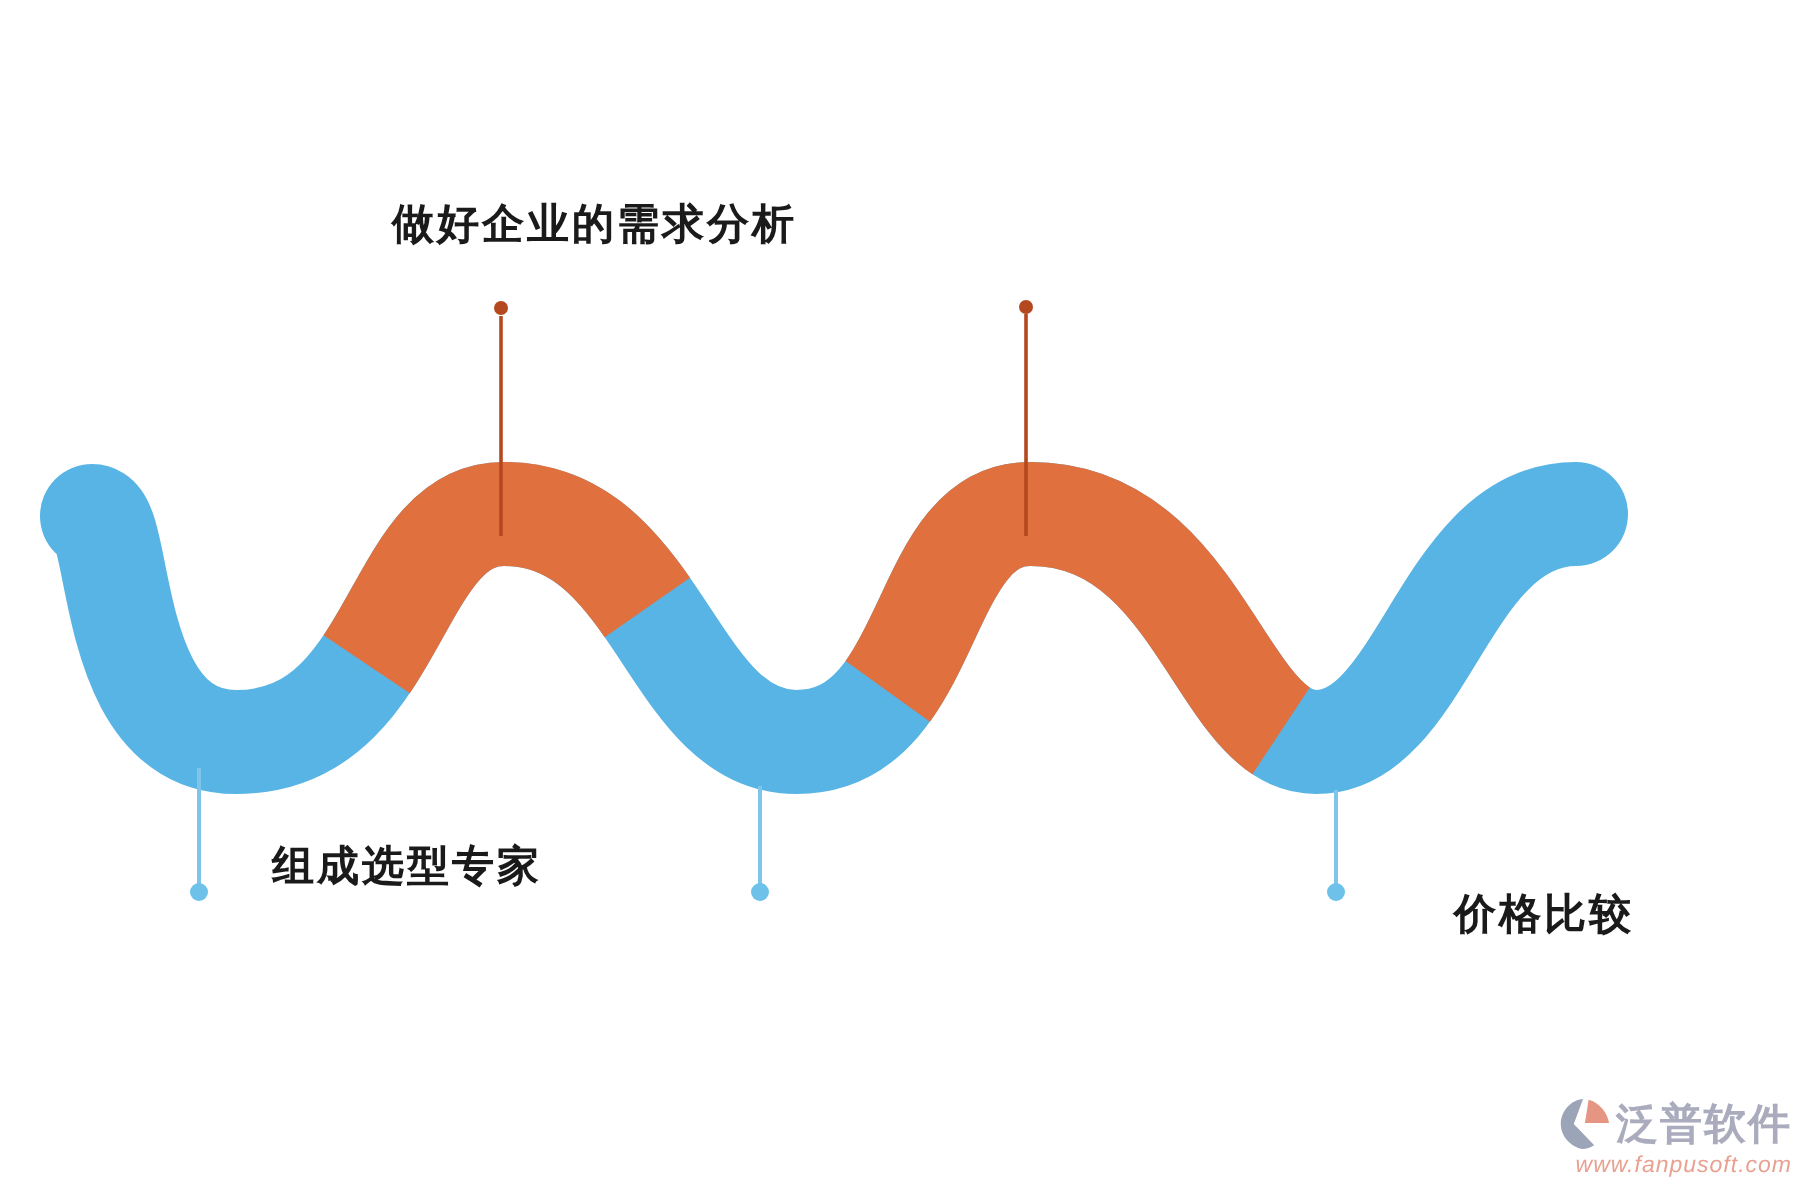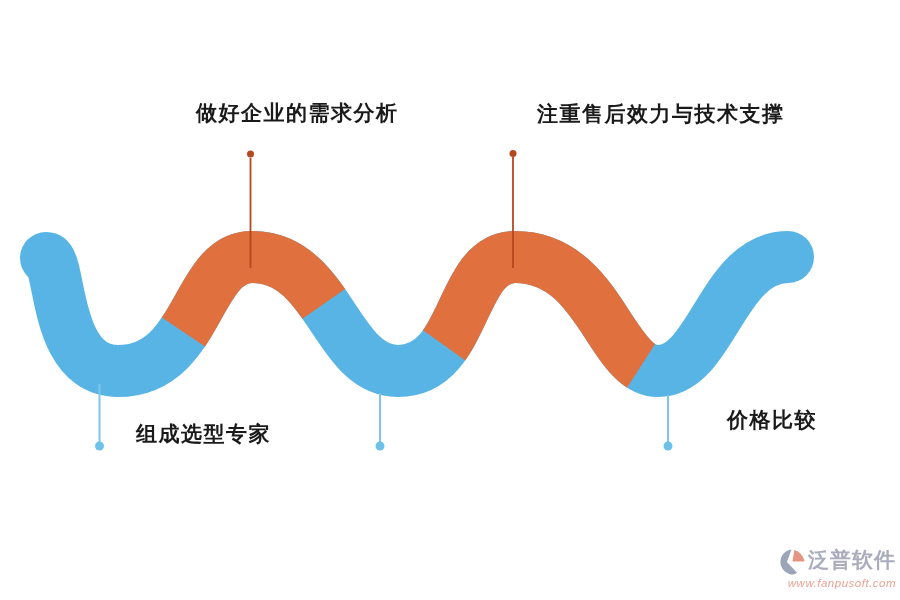--- a/index.html
+++ b/index.html
@@ -30,22 +30,23 @@
     position: absolute;
     top: 548px;
     right: 4px;
     display: flex;
     flex-direction: column;
     align-items: flex-end;
     opacity: 0.95;
   }
   .logo-row {
     display: flex;
-    align-items: flex-start;
+    align-items: flex-end;
     gap: 3px;
+    font-family: Liberation Mono, monospace;
   }
   .logo-name {
     font-size: 21px;
     font-weight: bold;
     letter-spacing: 1px;
     color: #a6a8ba;
     line-height: 1.1;
   }
   .logo-url {
     font-size: 11.5px;
@@ -80,26 +81,25 @@
 
     <line x1="380" y1="393" x2="380" y2="444" stroke-width="2" stroke="#7dc6ea"></line>
     <circle cx="380" cy="446" r="4.5" fill="#6ec2e9"></circle>
 
     <line x1="668" y1="395" x2="668" y2="444" stroke-width="2" stroke="#7dc6ea"></line>
     <circle cx="668" cy="446" r="4.5" fill="#6ec2e9"></circle>
   </svg>
 
   <div class="callout-label" style="left:196px; top:101px;">做好企业的需求分析</div>
 
-  <div class="callout-label" style="left:537px; top:102px;">注重售后效力与技术支撑</div>
 
   <div class="callout-label" style="left:136px; top:422px;">组成选型专家</div>
 
 
-  <div class="callout-label" style="left:727px; top:408px;">价格比较</div>
+  <div class="callout-label" style="left:727px; top:446px;">价格比较</div>
 
   <div class="logo">
     <div class="logo-row">
       <svg width="26" height="28" viewBox="0 0 28 30">
         <path d="M13.5 1.5 C7 2 1.5 8 1.5 15 C1.5 21.5 6.5 27 13 28.5 C15.5 28.5 17.5 27.8 19.5 26.5 L8.5 15 Z" fill="#97a0b4"></path>
         <path d="M16.5 2 C22 3.5 26.5 8.5 27.5 14.5 L14.5 14.5 Z" fill="#e4907c"></path>
       </svg>
       <span class="logo-name">泛普软件</span>
     </div>
     <div class="logo-url">www.fanpusoft.com</div>

